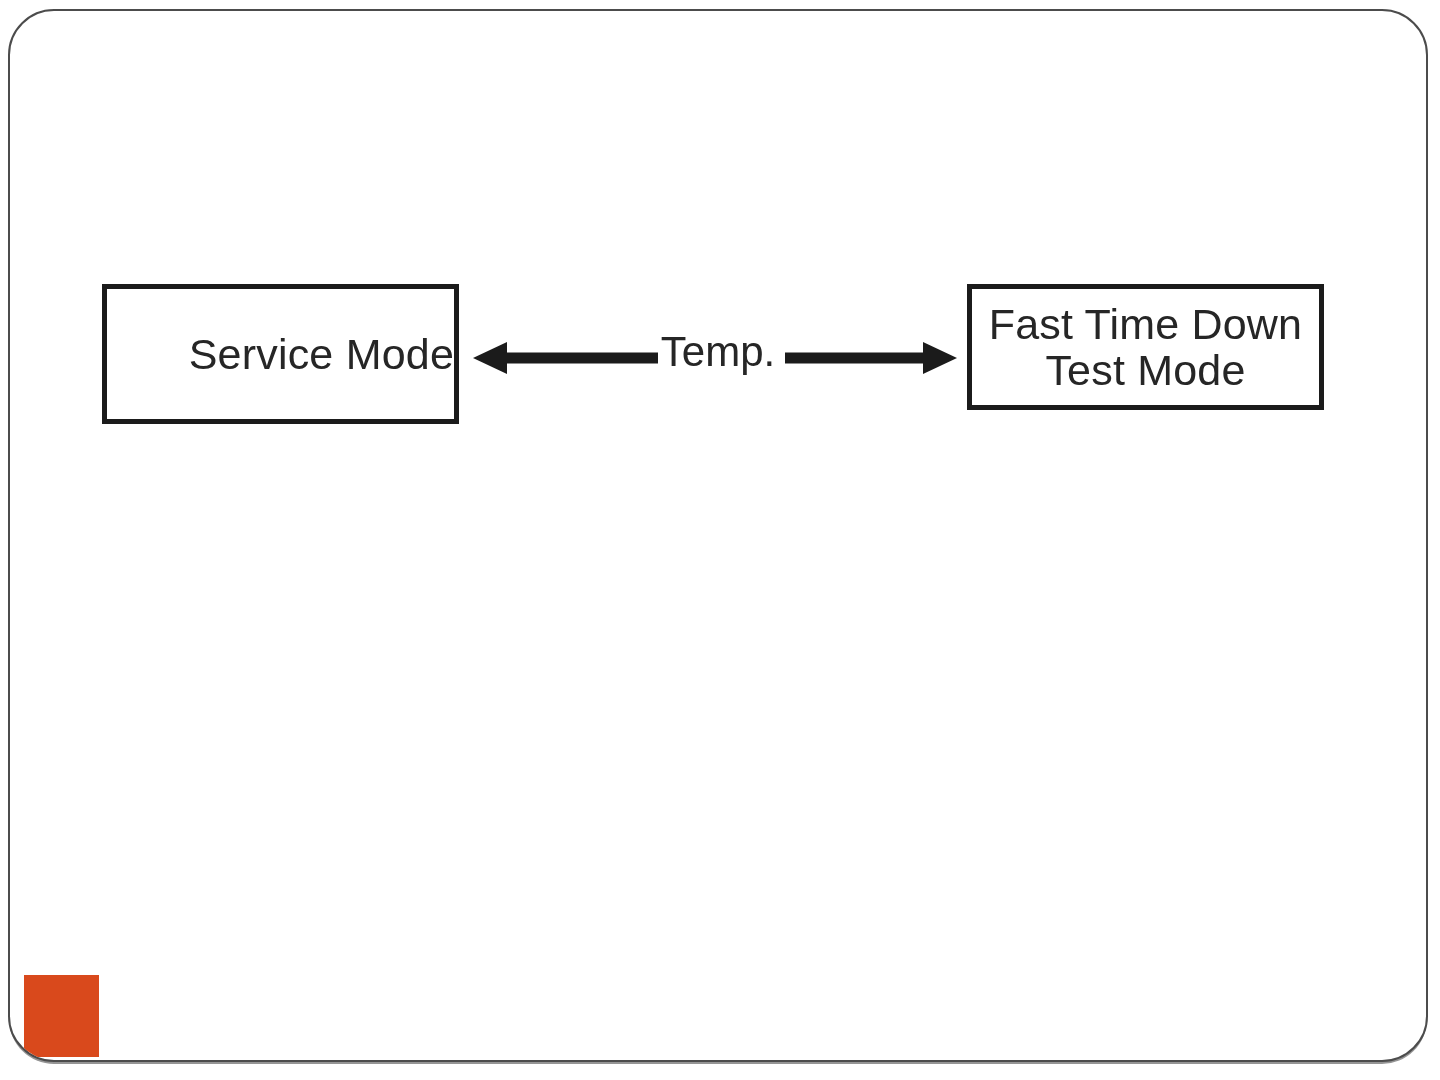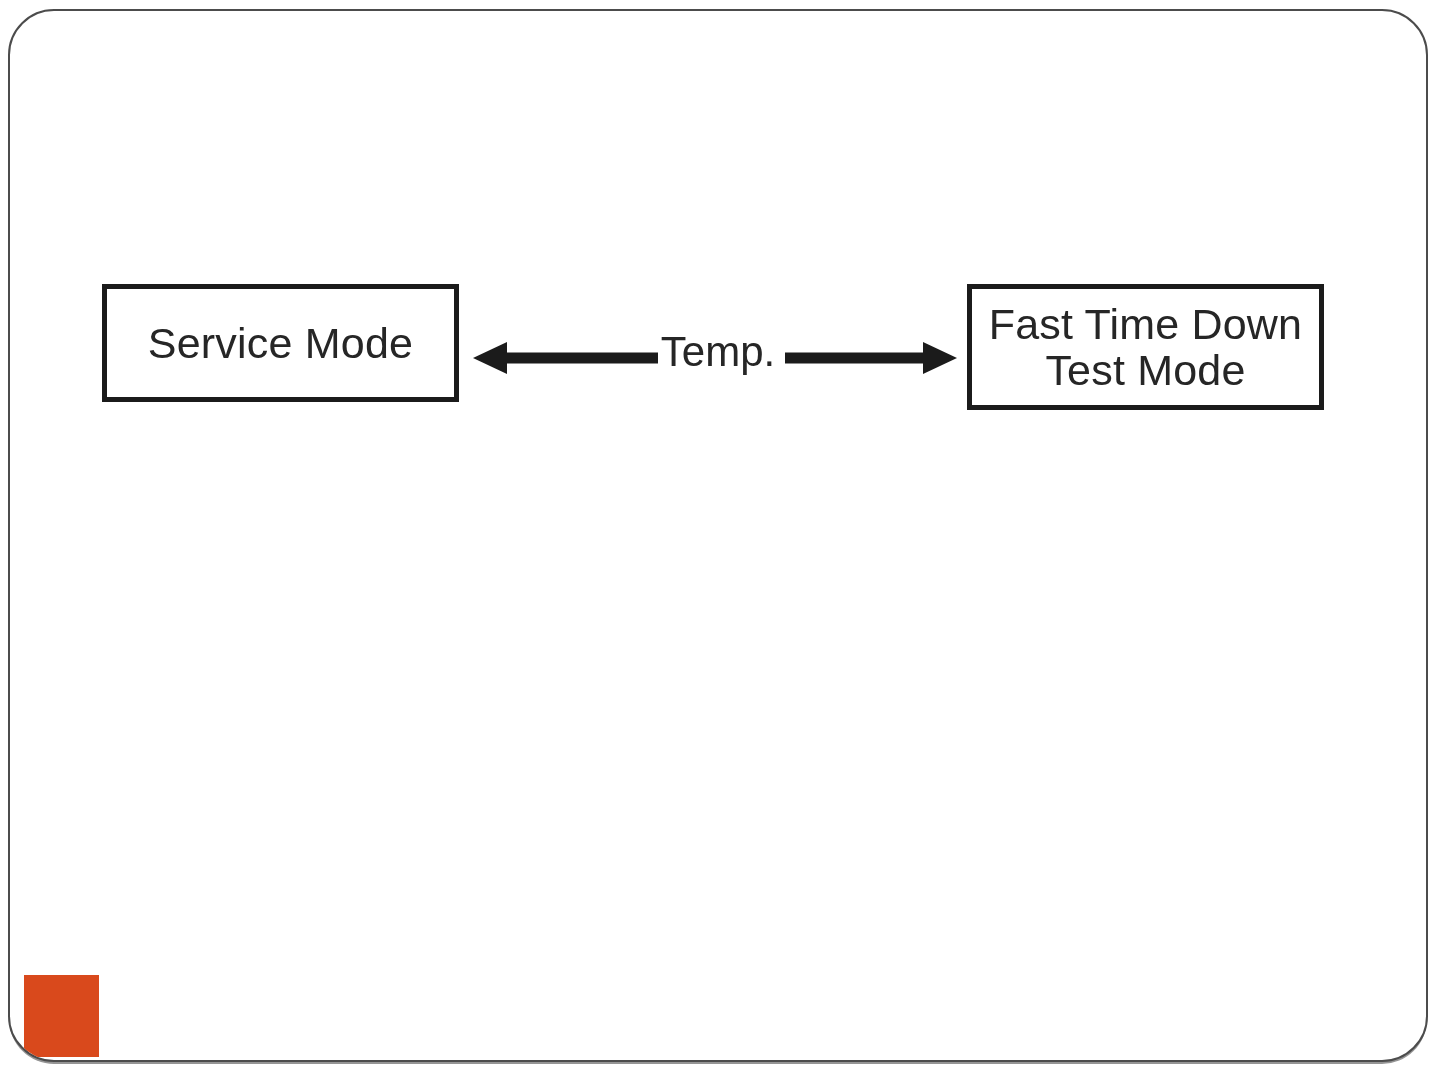--- a/index.html
+++ b/index.html
@@ -54,21 +54,22 @@
     font-size: 43px;
     line-height: 46px;
     letter-spacing: 0.2px;
     white-space: pre-line;
   }
 
   #node-service-mode {
     left: 92px;
     top: 273px;
     width: 357px;
-    height: 118px;
+    height: 140px;
+    justify-content: flex-end;
   }
   #node-fast-time-down {
     left: 957px;
     top: 273px;
     width: 357px;
     height: 126px;
   }
 
   
   .connector {

